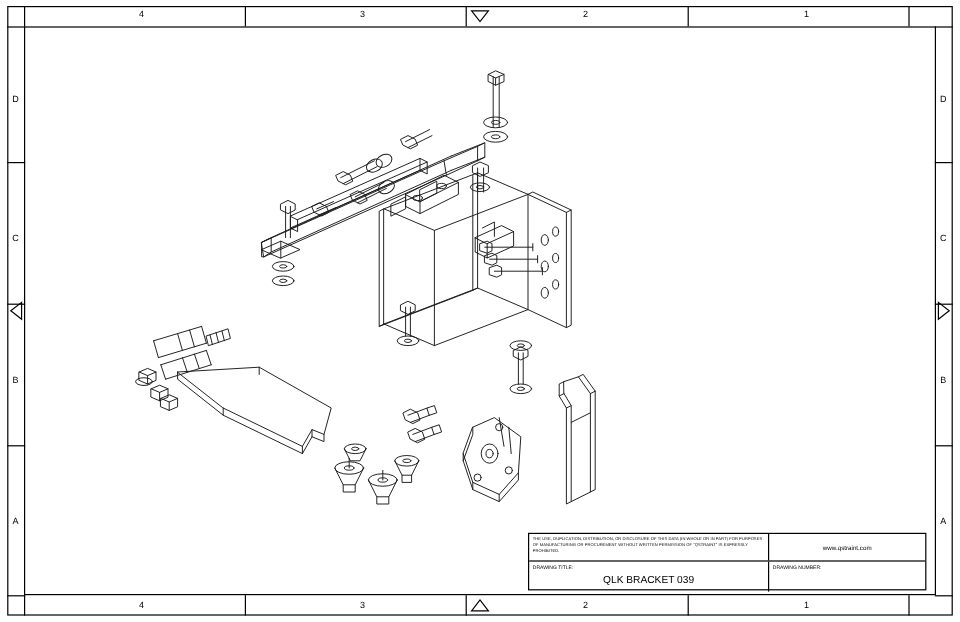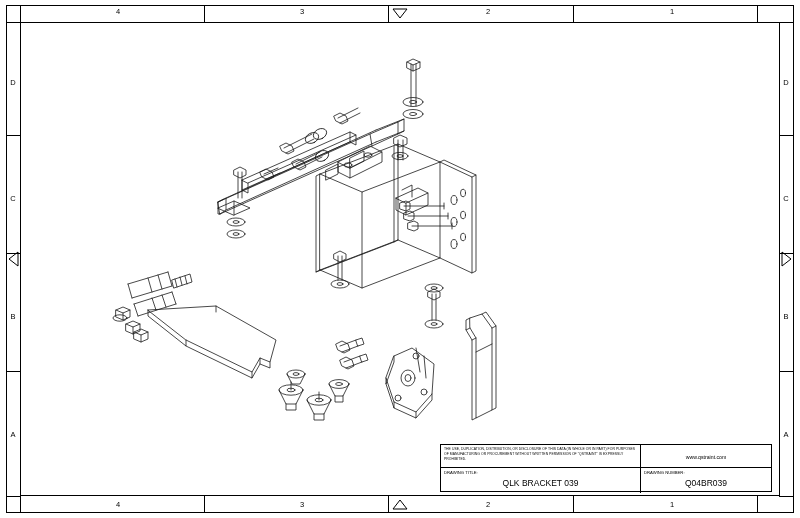--- a/index.html
+++ b/index.html
@@ -469,18 +469,17 @@
         <div class="website">www.qstraint.com</div>
       </div>
     </div>
     <div class="tb-row bot">
       <div class="tb-cell tb-left">
         <span class="field-label">DRAWING TITLE:</span>
         <span class="field-value">QLK BRACKET 039</span>
       </div>
       <div class="tb-cell tb-right">
         <span class="field-label">DRAWING NUMBER:</span>
-        <span class="field-value">Q04BR039</span>
       </div>
     </div>
   </div>
 
 </div>
 
 </body></html>

